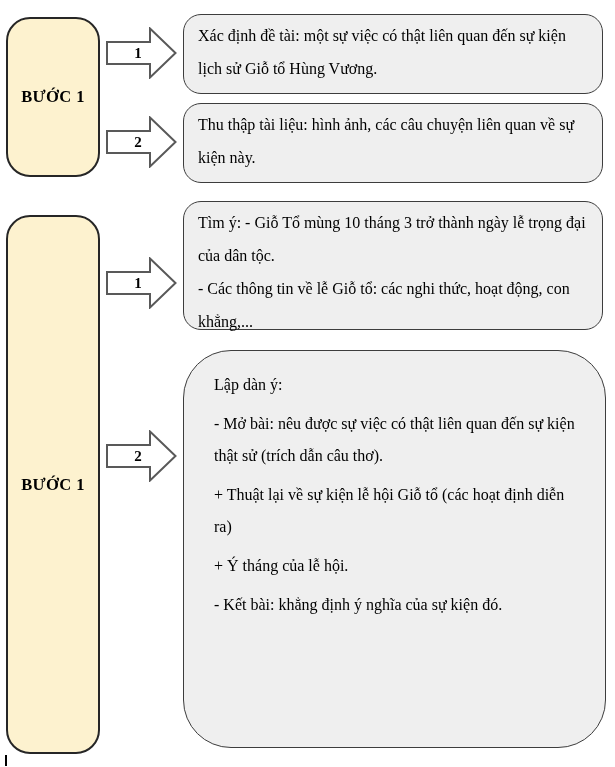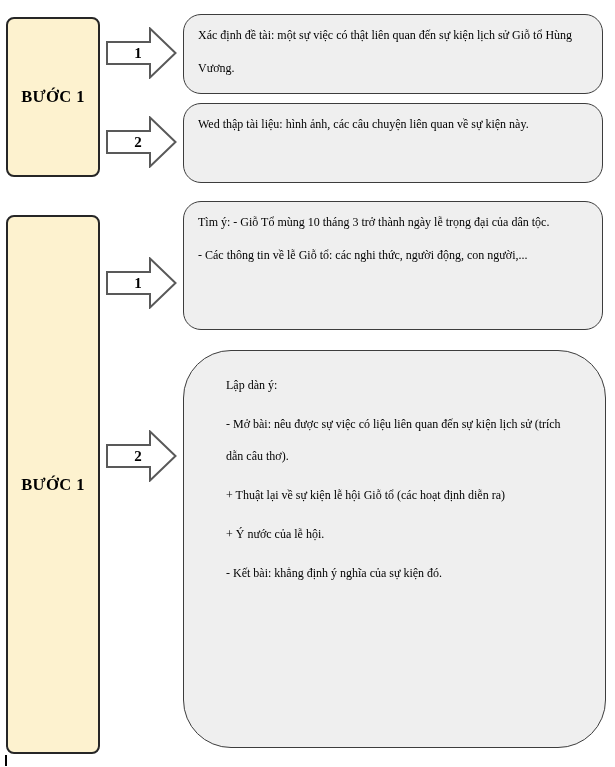--- a/index.html
+++ b/index.html
@@ -19,41 +19,41 @@
   .canvas{
     position:relative;
     width:615px;height:767px;
     background:var(--canvas-bg);
     overflow:hidden;
   }
   .step-box{
     position:absolute;
     background:var(--step-fill);
     border:2px solid var(--step-border);
-    border-radius:8px;
+    border-radius:24px;
     display:flex;align-items:center;justify-content:center;
   }
   .step-label{
     font-weight:bold;
     font-size:16.5px;
     letter-spacing:.4px;
     white-space:nowrap;
   }
   .gray-box{
     position:absolute;
     background:var(--box-fill);
     border:1.6px solid var(--box-border);
     border-radius:18px;
-    font-size:12px;
+    font-size:16px;
     line-height:33px;
     padding:4px 14px;
   }
   .gray-box.big{
     border-radius:48px 48px 48px 48px;
-    padding:18px 42px;
+    padding:18px 30px;
     line-height:32px;
   }
   .gray-box.big p{margin:0 0 7px 0;}
   .gray-box.big p:last-child{margin-bottom:10px;}
   .gray-box p{margin:0;}
   .arrow{
     position:absolute;
     width:71px;height:52px;
   }
   .arrow svg{position:absolute;left:0;top:0;display:block;}
@@ -98,49 +98,49 @@
   </div>
 
   <div class="arrow" style="left:106px;top:116px;">
     <svg width="71" height="52" viewBox="0 0 71 52" aria-hidden="true">
       <polygon points="1,15 44,15 44,1.5 69.5,26 44,50.5 44,37 1,37"></polygon>
     </svg>
     <span class="arrow-num">2</span>
   </div>
 
   <div class="gray-box" style="left:183px;top:103px;width:420px;height:80px;">
-    <p>Wed thập tài liệu: hình ảnh, các câu chuyện liên quan về sự kiện này.</p>
+    <p>Thu thập tài liệu: hình ảnh, các câu chuyện liên quan về sự kiện này.</p>
   </div>
 
   <div class="step-box" style="left:6px;top:215px;width:94px;height:539px;">
     <span class="step-label">BƯỚC 1</span>
   </div>
 
   <div class="arrow" style="left:106px;top:257px;">
     <svg width="71" height="52" viewBox="0 0 71 52" aria-hidden="true">
       <polygon points="1,15 44,15 44,1.5 69.5,26 44,50.5 44,37 1,37"></polygon>
     </svg>
     <span class="arrow-num">1</span>
   </div>
 
   <div class="gray-box" style="left:183px;top:201px;width:420px;height:129px;">
     <p>Tìm ý: - Giỗ Tổ mùng 10 tháng 3 trở thành ngày lễ trọng đại của dân tộc.</p>
-    <p>- Các thông tin về lễ Giỗ tổ: các nghi thức, người động, con người,...</p>
+    <p>- Các thông tin về lễ Giỗ tổ: các nghi thức, hoạt động, con khẳng,...</p>
   </div>
 
   <div class="arrow" style="left:106px;top:430px;">
     <svg width="71" height="52" viewBox="0 0 71 52" aria-hidden="true">
       <polygon points="1,15 44,15 44,1.5 69.5,26 44,50.5 44,37 1,37"></polygon>
     </svg>
     <span class="arrow-num">2</span>
   </div>
 
   <div class="gray-box big" style="left:183px;top:350px;width:423px;height:398px;">
     <p>Lập dàn ý:</p>
-    <p>- Mở bài: nêu được sự việc có liệu liên quan đến sự kiện lịch sử (trích dẫn câu thơ).</p>
+    <p>- Mở bài: nêu được sự việc có thật liên quan đến sự kiện thật sử (trích dẫn câu thơ).</p>
     <p>+ Thuật lại về sự kiện lễ hội Giỗ tổ (các hoạt định diễn ra)</p>
-    <p>+ Ý nước của lễ hội.</p>
+    <p>+ Ý tháng của lễ hội.</p>
     <p>- Kết bài: khẳng định ý nghĩa của sự kiện đó.</p>
   </div>
 
   <span class="text-cursor" style="left:5px;top:755px;"></span>
 
 </div>
 
 </body></html>

